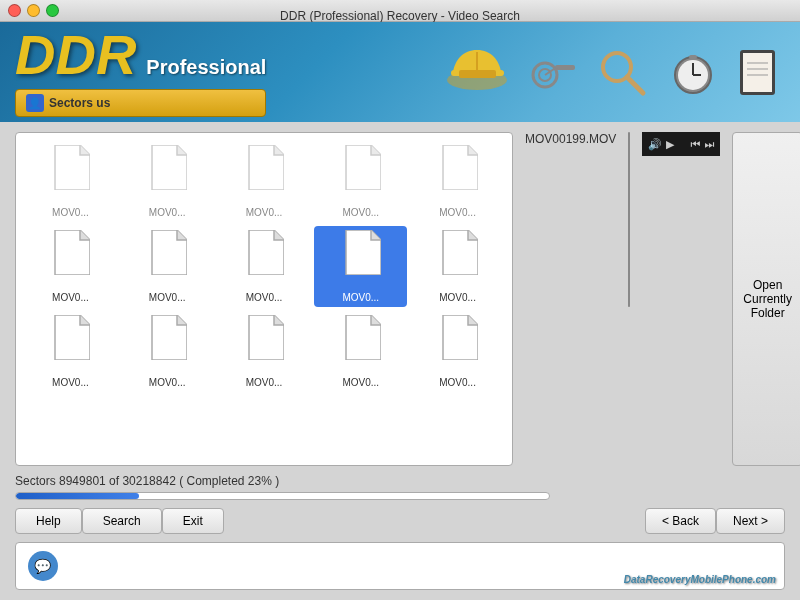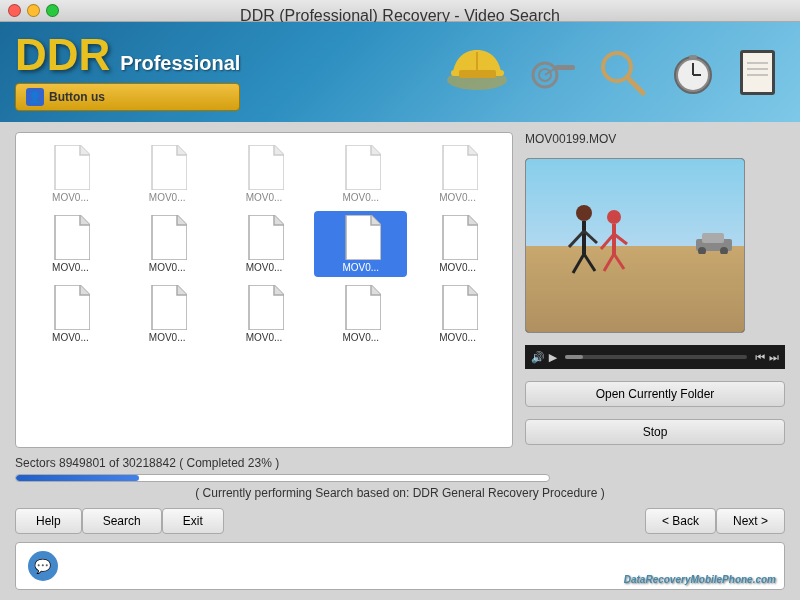--- a/index.html
+++ b/index.html
@@ -30,46 +30,47 @@
     .tb-btn {
       width: 13px;
       height: 13px;
       border-radius: 50%;
       border: 1px solid rgba(0,0,0,0.3);
     }
     .tb-btn.close { background: #ff5f57; }
     .tb-btn.min { background: #febc2e; }
     .tb-btn.max { background: #28c840; }
     .title-bar-text {
-      font-size: 16px;
+      font-size: 12px;
       color: #333;
       font-weight: 500;
       margin-top: 11px;
     }
     
     .header {
       background: linear-gradient(135deg, #1a6a9a 0%, #2d8fc0 40%, #5bb0d8 70%, #7ec8e8 100%);
       height: 100px;
       display: flex;
       align-items: center;
       padding: 10px 15px;
       position: relative;
       overflow: hidden;
     }
     .header-logo {
       display: flex;
       flex-direction: column;
       z-index: 2;
     }
     .logo-ddr {
-      font-size: 44px;
+      font-size: 56px;
       font-weight: 900;
       color: #e8c020;
       text-shadow: 2px 2px 4px rgba(0,0,0,0.5);
       line-height: 1;
+      font-style: italic;
     }
     .logo-professional {
       font-size: 20px;
       color: white;
       font-weight: 700;
       text-shadow: 1px 1px 2px rgba(0,0,0,0.5);
     }
     .contact-btn {
       margin-top: 6px;
       background: linear-gradient(to bottom, #f0c040, #d4a010);
@@ -153,31 +154,31 @@
       position: relative;
     }
     .file-icon svg {
       width: 100%;
       height: 100%;
     }
     .file-label {
       font-size: 10px;
       color: #333;
       text-align: center;
-      margin-top: 2px;
+      margin-top: 17px;
       white-space: nowrap;
       overflow: hidden;
       text-overflow: ellipsis;
       max-width: 60px;
     }
     
     .preview-panel {
       width: 260px;
       display: flex;
-      flex-direction: column;
+      flex-direction: row;
       gap: 12px;
     }
     .preview-title {
       font-size: 12px;
       color: #333;
       font-weight: 500;
     }
     .preview-video {
       width: 220px;
       height: 175px;
@@ -349,21 +350,21 @@
 </div>
 
 <div class="header">
   <div class="header-logo">
     <div style="display:flex; align-items: baseline; gap: 10px;">
       <span class="logo-ddr">DDR</span>
       <span class="logo-professional">Professional</span>
     </div>
     <button class="contact-btn">
       <div class="contact-icon">👤</div>
-      <span>Button us</span>
+      <span>Sectors us</span>
     </button>
   </div>
 
   <div class="header-icons">
 
     <svg width="65" height="60" viewBox="0 0 65 60">
       <ellipse cx="32" cy="38" rx="30" ry="10" fill="#d4a020" opacity="0.5"></ellipse>
       <path d="M32 8 C18 8 10 18 8 30 L56 30 C54 18 46 8 32 8Z" fill="#e8c030"></path>
       <rect x="6" y="28" width="53" height="6" rx="3" fill="#e8c030"></rect>
       <rect x="14" y="28" width="37" height="8" rx="2" fill="#d4a020"></rect>
@@ -596,21 +597,20 @@
 
   <div class="progress-section">
     <div style="display:flex; align-items:center; gap:8px;">
       <span class="progress-label">Sectors 8949801 of 30218842   ( Completed 23% )</span>
     </div>
     <div style="display:flex; align-items:center; gap:8px;">
       <div class="progress-bar-container">
         <div class="progress-bar-fill" style="width:23%;"></div>
       </div>
     </div>
-    <span class="search-info">( Currently performing Search based on: DDR General Recovery Procedure )</span>
   </div>
 
   <div class="bottom-buttons">
     <button class="bottom-btn">Help</button>
     <button class="bottom-btn">Search</button>
     <button class="bottom-btn">Exit</button>
     <div class="spacer"></div>
     <button class="bottom-btn nav">&lt; Back</button>
     <button class="bottom-btn nav">Next &gt;</button>
   </div>

